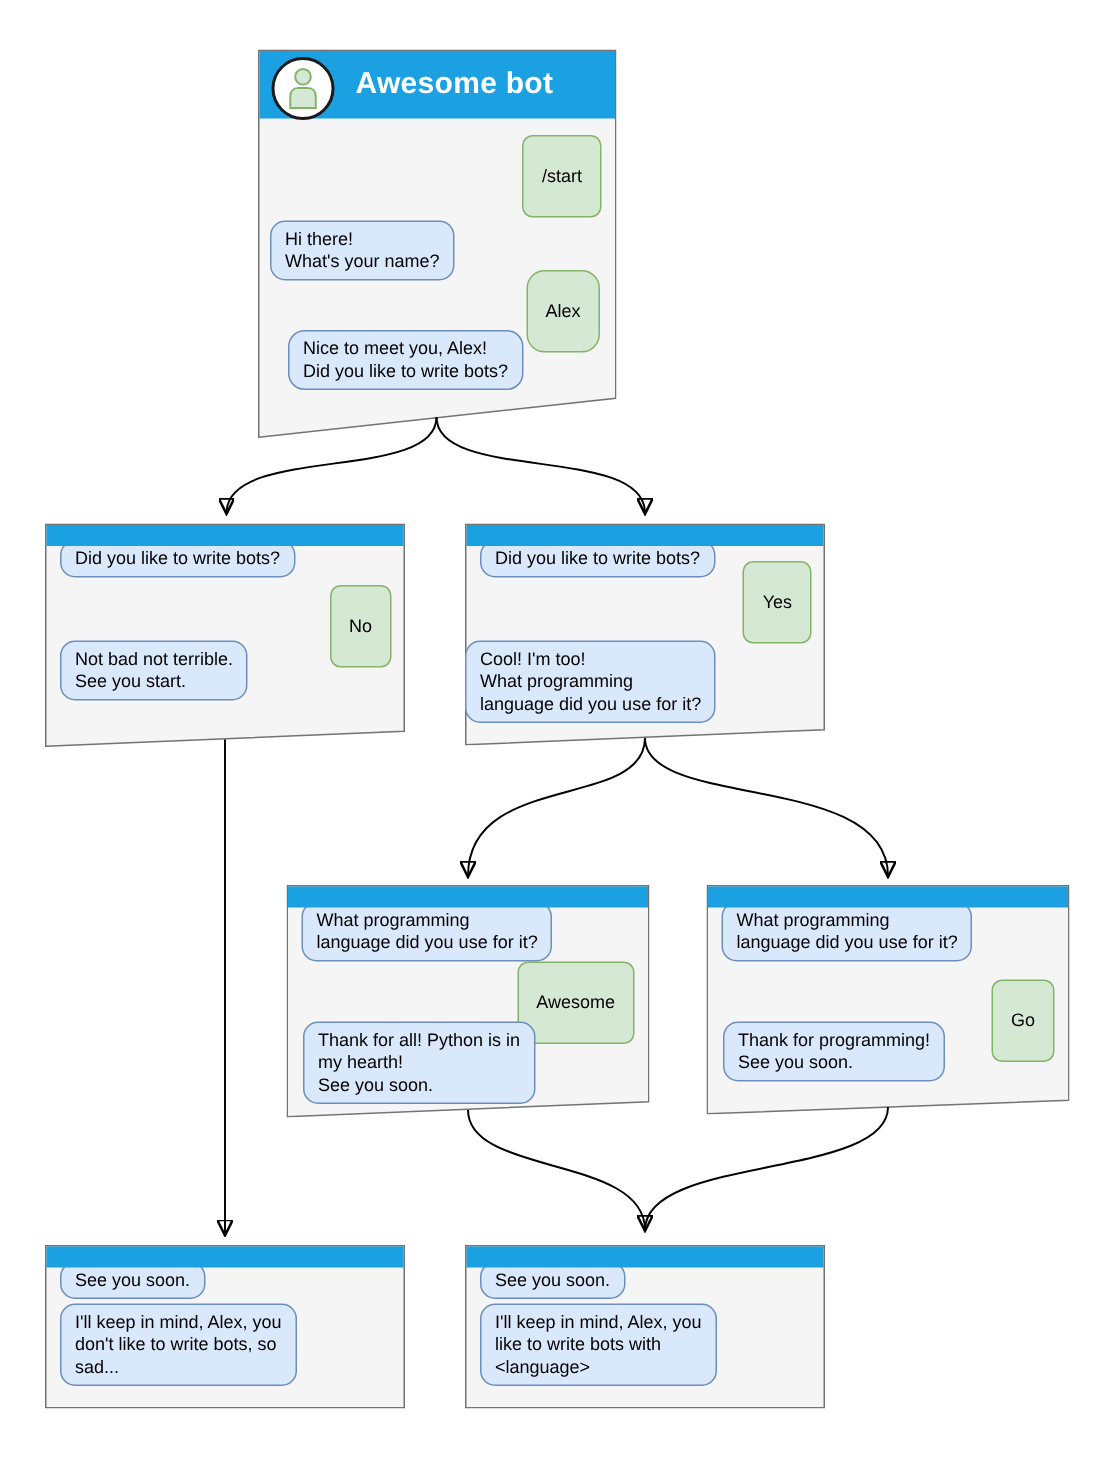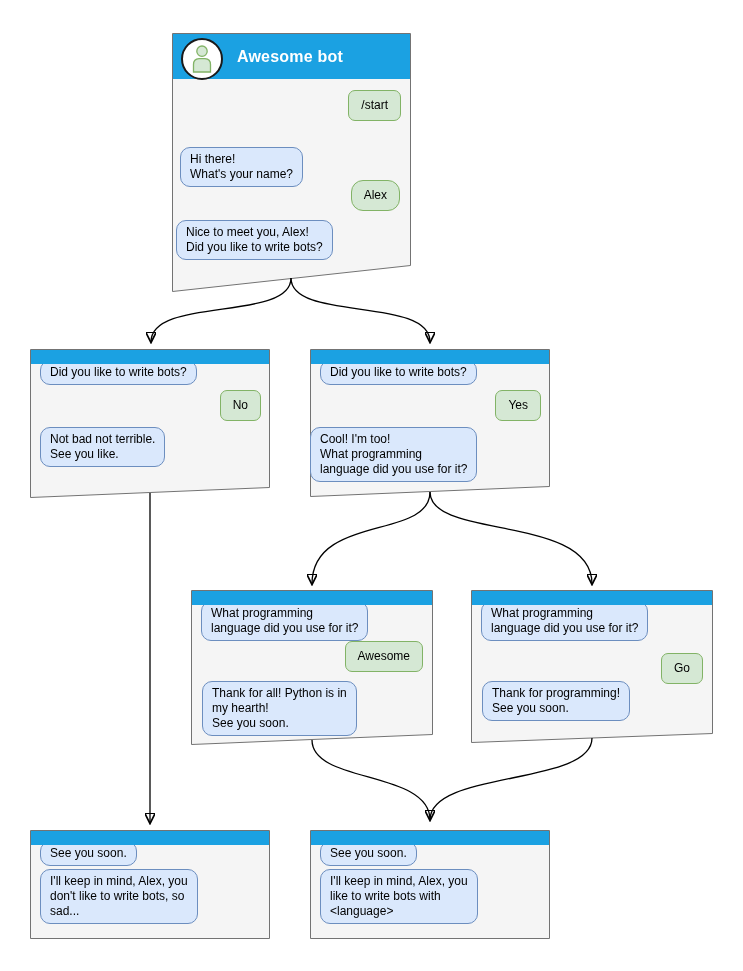--- a/index.html
+++ b/index.html
@@ -10,34 +10,34 @@
   }
   .window { position:absolute; }
   .frame { position:absolute; left:0; top:0; }
   .header {
     position:absolute; left:1px; top:1px; background:#1ba1e2;
     display:flex; align-items:center; z-index:2; box-sizing:border-box;
   }
   .header.thin { height:14px; }
   .header.main { height:45px; }
   .title {
-    margin-left:64px; color:#ffffff; font-size:16px; font-weight:bold;
+    margin-left:64px; color:#ffffff; font-size:20px; font-weight:bold;
     letter-spacing:.2px;
   }
   .avatar {
     position:absolute; left:8px; top:4px; width:42px; height:42px;
     border-radius:50%; background:#ffffff; border:2px solid #1a1a1a;
     box-sizing:border-box; display:flex; align-items:center; justify-content:center;
   }
   .bubble {
     position:absolute; z-index:1; font-size:12px; line-height:15px;
     white-space:pre-line; border:1px solid; box-sizing:border-box;
   }
   .bot-bubble { background:#dae8fc; border-color:#6c8ebf; border-radius:10px; padding:4px 9px; }
-  .user-bubble { background:#d5e8d4; border-color:#82b366; border-radius:7px; padding:7px 12px; }
+  .user-bubble { background:#d5e8d4; border-color:#82b366; border-radius:7px; padding:19px 12px; }
   .arrows { position:absolute; left:0; top:0; z-index:3; pointer-events:none; }
   .arrows path { fill:none; stroke:#000000; stroke-width:1.3; }
 </style>
 </head>
 <body>
 
 <div id="canvas">
 
   <div class="window" style="left:172px; top:33px; width:239px; height:259px;">
     <svg class="frame" width="239" height="259">
@@ -49,42 +49,42 @@
           <circle cx="12" cy="6.2" r="5.2" fill="#d5e8d4" stroke="#82b366" stroke-width="1.3"></circle>
           <path d="M3.5,27 L3.5,19.5 Q3.5,13.8 9,13.6 L15,13.6 Q20.5,13.8 20.5,19.5 L20.5,27 Z" fill="#d5e8d4" stroke="#82b366" stroke-width="1.3"></path>
         </svg>
       </div>
       <span class="title">Awesome bot</span>
     </div>
     <div class="bubble user-bubble" style="top:57px; right:10px;">/start</div>
     <div class="bubble bot-bubble" style="top:98px; left:8px;margin-top:16px;">Hi there!
 What's your name?</div>
     <div class="bubble user-bubble" style="top:147px; right:11px;border-radius:12px;">Alex</div>
-    <div class="bubble bot-bubble" style="top:187px; left:4px;">Nice to meet you, Alex!
+    <div class="bubble bot-bubble" style="top:187px; left:20px;border-radius:11px;">Nice to meet you, Alex!
 Did you like to write bots?</div>
   </div>
 
   <div class="window" style="left:30px; top:349px; width:240px; height:149px;">
     <svg class="frame" width="240" height="149">
       <polygon points="0.5,0.5 239.5,0.5 239.5,138.5 0.5,148.5" fill="#f5f5f5" stroke="#737373" stroke-width="1"></polygon>
     </svg>
     <div class="header thin" style="width:238px;"></div>
     <div class="bubble bot-bubble" style="top:11px; left:10px;">Did you like to write bots?</div>
     <div class="bubble user-bubble" style="top:41px; right:9px;">No</div>
     <div class="bubble bot-bubble" style="top:78px; left:10px;">Not bad not terrible.
-See you like.</div>
+See you start.</div>
   </div>
 
   <div class="window" style="left:310px; top:349px; width:240px; height:148px;">
     <svg class="frame" width="240" height="148">
       <polygon points="0.5,0.5 239.5,0.5 239.5,137.5 0.5,147.5" fill="#f5f5f5" stroke="#737373" stroke-width="1"></polygon>
     </svg>
     <div class="header thin" style="width:238px;"></div>
     <div class="bubble bot-bubble" style="top:11px; left:10px;">Did you like to write bots?</div>
-    <div class="bubble user-bubble" style="top:41px; right:9px;">Yes</div>
+    <div class="bubble user-bubble" style="top:25px; right:9px;">Yes</div>
     <div class="bubble bot-bubble" style="top:78px; left:0;">Cool! I'm too!
 What programming
 language did you use for it?</div>
   </div>
 
   <div class="window" style="left:191px; top:590px; width:242px; height:155px;">
     <svg class="frame" width="242" height="155">
       <polygon points="0.5,0.5 241.5,0.5 241.5,144.5 0.5,154.5" fill="#f5f5f5" stroke="#737373" stroke-width="1"></polygon>
     </svg>
     <div class="header thin" style="width:240px;"></div>

